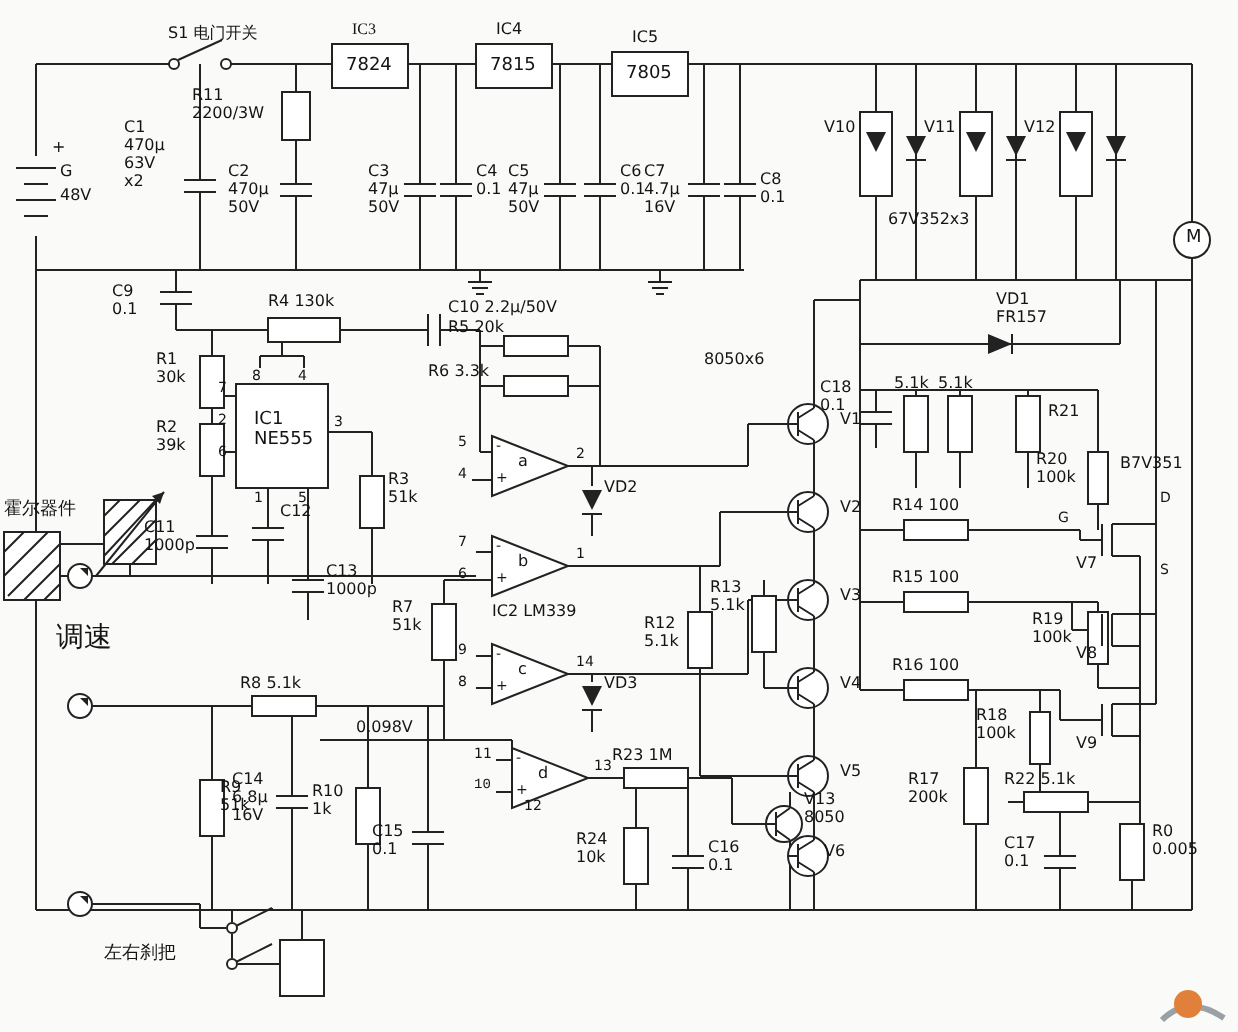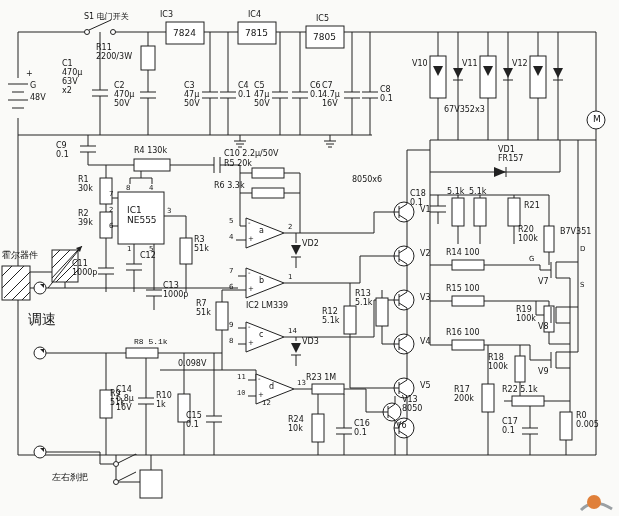--- a/index.html
+++ b/index.html
@@ -182,21 +182,21 @@
     </g>
 
     <g>
       <path d="M581,510Q594,497 612,509" stroke="#9aa0a4" stroke-width="3" fill="none"></path>
       <circle cx="594" cy="502" r="7" fill="#e0803a" stroke="none"></circle>
     </g>
   </svg>
 
   <div id="label-layer">
       <span class="lbl" style="left: 84px; top: 13px;">S1 电门开关</span>
-      <span class="lbl" style="left: 160px; top: 11px;">IC3</span>
+      <span class="lbl" style="left: 176px; top: 11px; font-family: Liberation Serif, serif;">IC3</span>
       <span class="lbl" style="left: 173px; top: 28px; font-size: 9px;">7824</span>
       <span class="lbl" style="left: 248px; top: 11px;">IC4</span>
       <span class="lbl" style="left: 245px; top: 28px; font-size: 9px;">7815</span>
       <span class="lbl" style="left: 316px; top: 15px;">IC5</span>
       <span class="lbl" style="left: 313px; top: 32px; font-size: 9px;">7805</span>
       <span class="lbl" style="left: 96px; top: 44px;">R11
 2200/3W</span>
       <span class="lbl" style="left: 26px; top: 70px;">+</span>
       <span class="lbl" style="left: 30px; top: 82px;">G</span>
       <span class="lbl" style="left: 30px; top: 94px;">48V</span>
@@ -289,22 +289,22 @@
       <span class="lbl" style="left: 322px; top: 308px;">R12
 5.1k</span>
       <span class="lbl" style="left: 355px; top: 290px;">R13
 5.1k</span>
       <span class="lbl" style="left: 352px; top: 176px;">8050x6</span>
       <span class="lbl" style="left: 420px; top: 206px;">V1</span>
       <span class="lbl" style="left: 420px; top: 250px;">V2</span>
       <span class="lbl" style="left: 420px; top: 294px;">V3</span>
       <span class="lbl" style="left: 420px; top: 338px;">V4</span>
       <span class="lbl" style="left: 420px; top: 382px;">V5</span>
-      <span class="lbl" style="left: 396px; top: 422px;">V6</span>
-      <span class="lbl" style="left: 134px; top: 338px; font-family: Liberation Mono, monospace;">R8 5.1k</span>
+      <span class="lbl" style="left: 412px; top: 422px;">V6</span>
+      <span class="lbl" style="left: 120px; top: 338px;">R8 5.1k</span>
       <span class="lbl" style="left: 78px; top: 390px; margin-left: 32px;">R9
 51k</span>
       <span class="lbl" style="left: 116px; top: 386px;">C14
 6.8μ
 16V</span>
       <span class="lbl" style="left: 156px; top: 392px;">R10
 1k</span>
       <span class="lbl" style="left: 186px; top: 412px;">C15
 0.1</span>
       <span class="lbl" style="left: 178px; top: 360px;">0.098V</span>

